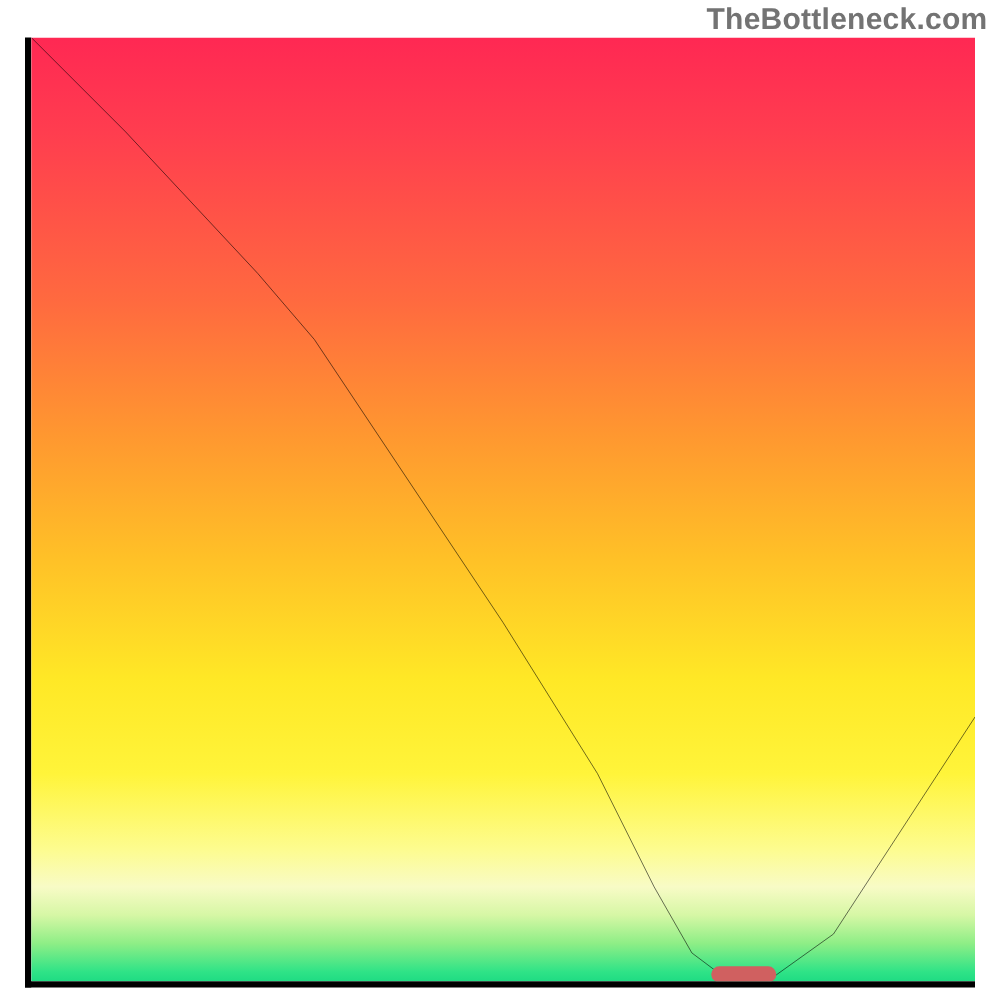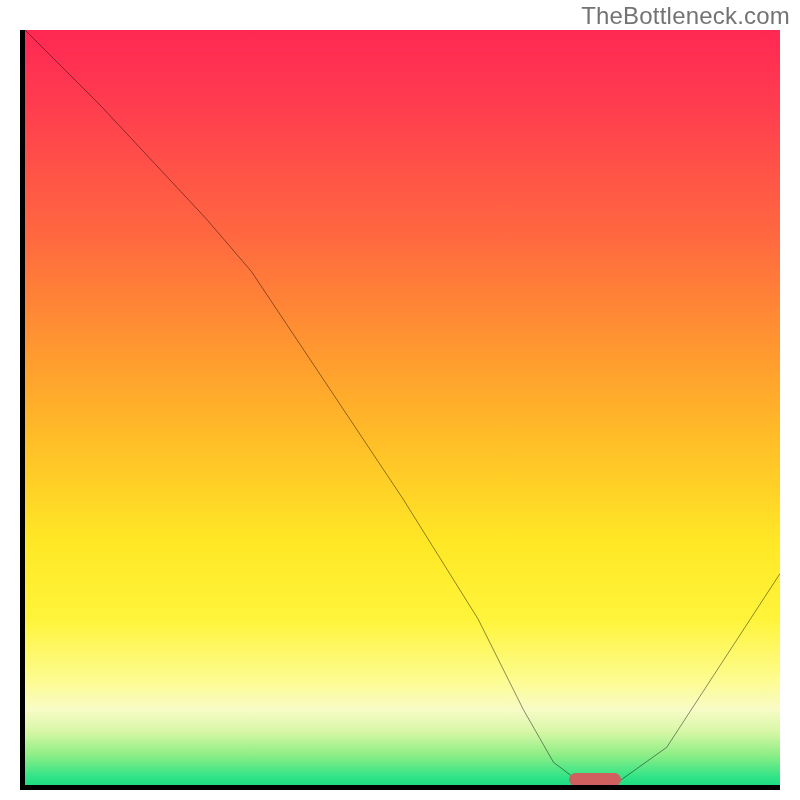--- a/index.html
+++ b/index.html
@@ -13,21 +13,21 @@
   .canvas {
     position: relative;
     width: 800px;
     height: 800px;
   }
   .watermark {
     position: absolute;
     top: 2px;
     right: 10px;
     font-size: 24px;
-    font-weight: normal;
+    font-weight: bold;
     color: #737373;
     letter-spacing: 0.2px;
   }
   .plot-frame {
     position: absolute;
     left: 20px;
     top: 30px;
     width: 760px;
     height: 760px;
     border-left: 5px solid #000;

